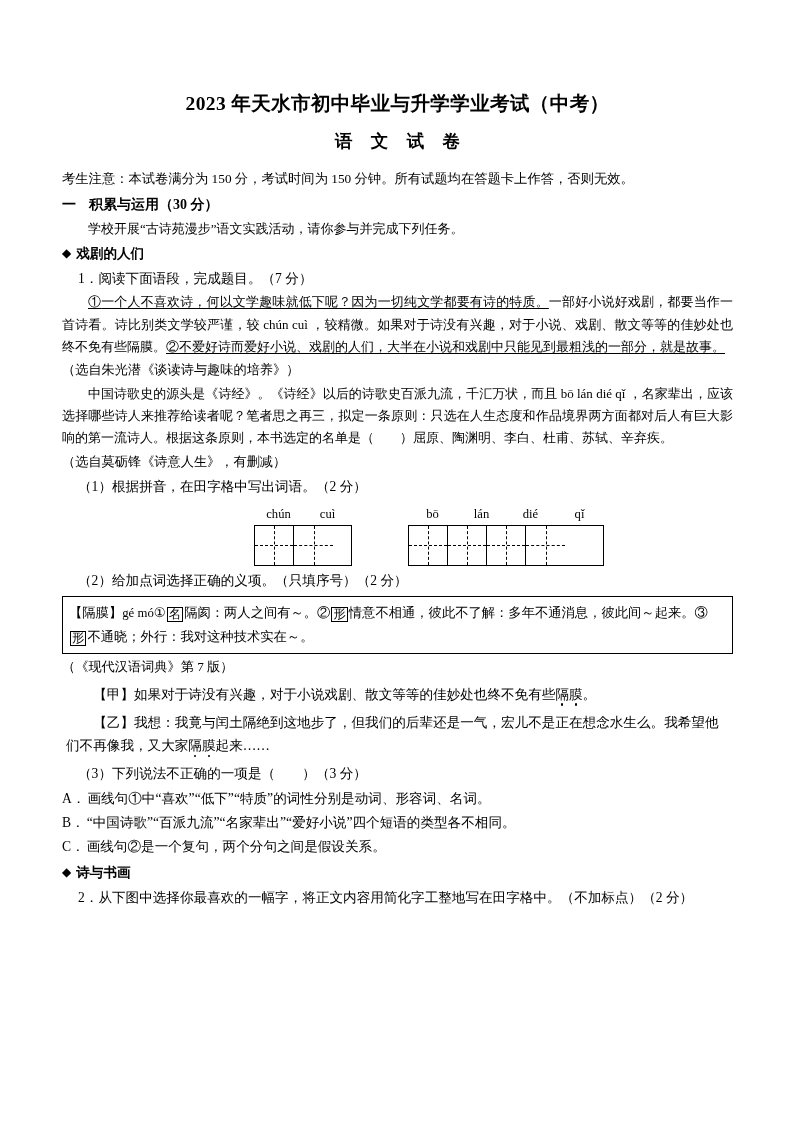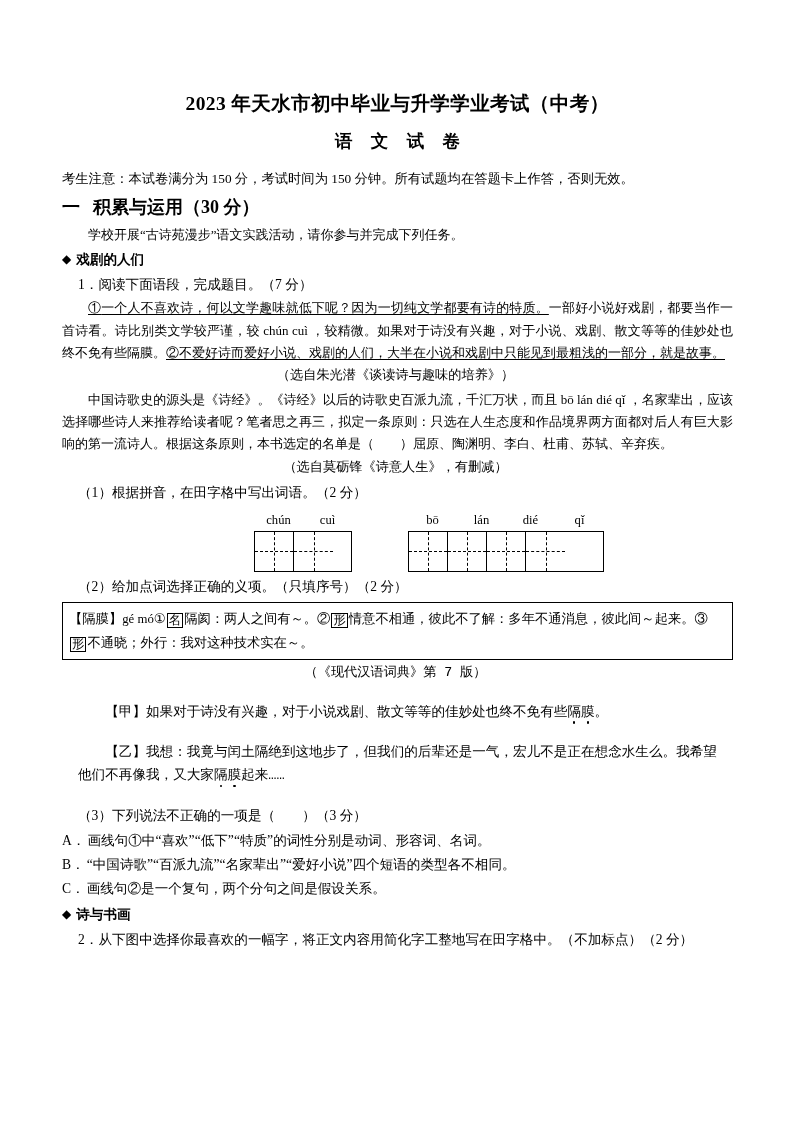--- a/index.html
+++ b/index.html
@@ -49,21 +49,21 @@
   }
 
   
   .note {
     font-size: 13.3px;
     line-height: 1.55;
     margin: 0 0 4px 0;
     text-align: justify;
   }
   .section-head {
-    font-size: 18px;
+    font-size: 14px;
     font-weight: bold;
     margin: 4px 0 3px 0;
     line-height: 1.5;
   }
   .section-head .sec-num { margin-right: 13px; }
 
   .para {
     font-size: 13px;
     line-height: 1.72;
     margin: 0;
@@ -85,24 +85,23 @@
     top: -1px;
   }
   .qline {
     font-size: 13.6px;
     line-height: 1.72;
     margin: 2px 0 1px 16px;
   }
   .src {
     font-size: 13.2px;
     line-height: 1.7;
-    text-align: center;
+    text-align: left;
     margin: 1px 0 1px 0;
     padding-right: 4px;
-    font-family: Liberation Mono, monospace;
   }
   .u { text-decoration: underline; text-underline-offset: 2px; }
   .em-dot {
     border-bottom: none;
     position: relative;
   }
   .em-dot > span.d {
     position: relative;
   }
   .em-dot > span.d::after {
@@ -202,21 +201,21 @@
     position: absolute;
     left: 0;
     right: 0;
     top: 1058px;
     text-align: center;
     font-size: 12.5px;
     color: #8a8a8a;
     font-family: "Liberation Sans", sans-serif;
     letter-spacing: 0.2px;
   }
-  .jiayi-line { font-size: 13.6px; line-height: 1.75; margin: 16px; font-family: Liberation Mono, monospace; }
+  .jiayi-line { font-size: 13.6px; line-height: 1.75; margin: 4px; }
 </style>
 </head>
 <body>
 
 <div class="page">
   <div class="content">
 
     <h1 class="doc-title">2023 年天水市初中毕业与升学学业考试（中考）</h1>
     <h2 class="doc-subtitle">语 文 试 卷</h2>
 

